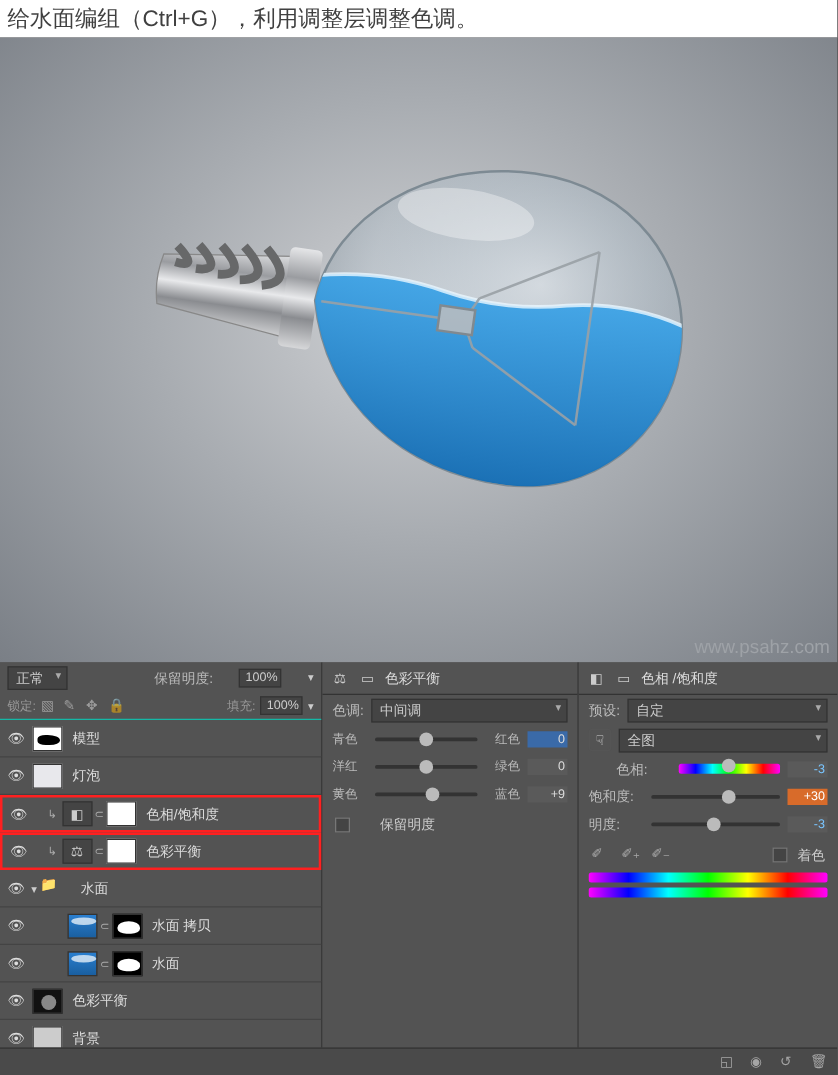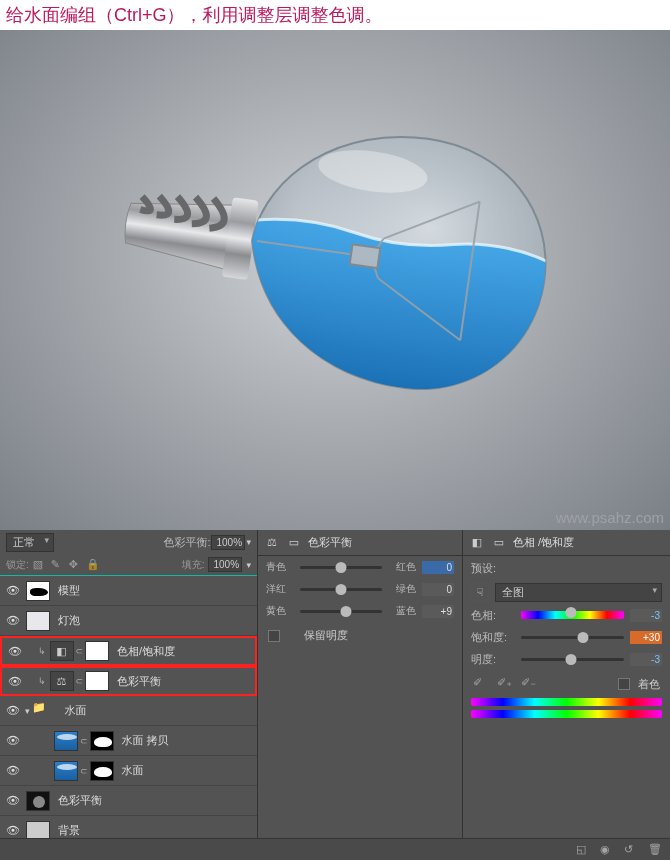--- a/index.html
+++ b/index.html
@@ -1,34 +1,34 @@
 <!DOCTYPE html>
 <html><head>
 <meta charset="utf-8">
 <style>
 * { box-sizing: border-box; margin: 0; padding: 0; font-family: "Microsoft YaHei", sans-serif; }
 body { width: 670px; height: 860px; background: #535353; overflow: hidden; }
 
-.instruction { background: #fff; padding: 3px 6px; font-size: 18px; color: #be185d; }
+.instruction { background: #fff; padding: 3px 6px; font-size: 18px; color: #404040; }
 
 .canvas { width: 670px; height: 500px; background: radial-gradient(ellipse at 50% 45%, #d0d2d5 0%, #a8acb1 45%, #7a7f86 100%); position: relative; }
 .bulb { position: absolute; left: 120px; top: 80px; }
 .watermark { position: absolute; right: 6px; bottom: 4px; font-size: 15px; color: #9ea2a7; }
 
 .panels { display: flex; background: #535353; height: 330px; font-size: 11px; color: #ccc; }
 .panel { background: #535353; }
 .panel-left { width: 258px; border-right: 1px solid #333; }
 .panel-mid { width: 205px; border-right: 1px solid #333; }
 .panel-right { flex: 1; }
 
 .panel-header { display: flex; align-items: center; padding: 4px 6px; border-bottom: 1px solid #333; gap: 6px; height: 26px; }
 .panel-header .icon { width: 16px; height: 14px; display: inline-flex; align-items: center; justify-content: center; }
 .panel-title { color: #ddd; }
 
-.blend-row { display: flex; align-items: center; padding: 4px 6px; gap: 1px; height: 24px; justify-content: center; }
+.blend-row { display: flex; align-items: center; padding: 4px 6px; gap: 21px; height: 24px; justify-content: center; }
 .select { background: #444; border: 1px solid #333; padding: 1px 18px 1px 6px; font-size: 11px; color: #ccc; position: relative; display: inline-block; }
 .select::after { content: "▾"; position: absolute; right: 4px; font-size: 9px; color: #aaa; }
 .field-label { color: #bbb; }
 .num-field { background: #444; border: 1px solid #333; padding: 1px 4px; font-size: 10px; color: #ccc; width: 34px; display: inline-block; text-align: right; }
 .lock-row { display: flex; align-items: center; padding: 3px 6px; gap: 4px; border-bottom: 1px solid #14b8a6; height: 22px; }
 .lock-label { color: #999; font-size: 10px; }
 .mini-icon { width: 14px; height: 14px; opacity: .6; }
 
 .layer-list { }
 .layer-row { display: flex; align-items: center; height: 30px; border-bottom: 1px solid #444; padding: 0 4px; }
@@ -143,21 +143,21 @@
   </div>
   <div class="watermark">www.psahz.com</div>
 </div>
 
 <div class="panels" style="position:relative;">
 
   <div class="panel panel-left">
     <div class="blend-row">
       <span class="select">正常</span>
       <span style="flex:1"></span>
-      <span class="field-label">色彩平衡:</span>
+      <span class="field-label">保留明度:</span>
       <span class="num-field">100%</span>
       <span style="font-size:9px;">▾</span>
     </div>
     <div class="lock-row">
       <span class="lock-label">锁定:</span>
       <span class="mini-icon">▧</span>
       <span class="mini-icon">✎</span>
       <span class="mini-icon">✥</span>
       <span class="mini-icon">🔒</span>
       <span style="flex:1"></span>
@@ -256,20 +256,24 @@
 
     </div>
   </div>
 
   <div class="panel panel-mid">
     <div class="panel-header">
       <span class="icon">⚖</span>
       <span class="icon">▭</span>
       <span class="panel-title">色彩平衡</span>
     </div>
+    <div class="field-row">
+      <span class="field-label">色调:</span>
+      <span class="select wide-select">中间调</span>
+    </div>
     <div class="slider-row">
       <span class="slider-label-l">青色</span>
       <div class="slider-track">
           <div class="slider-handle" style="left:50%"></div>
         </div>
       <span class="slider-label-r">红色</span>
       <span class="num-r" style="background:#3a6aa8;">0</span>
     </div>
     <div class="slider-row">
       <span class="slider-label-l">洋红</span>
@@ -294,27 +298,28 @@
   </div>
 
   <div class="panel panel-right">
     <div class="panel-header">
       <span class="icon">◧</span>
       <span class="icon">▭</span>
       <span class="panel-title">色相 /饱和度</span>
     </div>
     <div class="field-row">
       <span class="field-label">预设:</span>
+      <span class="select wide-select">自定</span>
     </div>
     <div class="field-row">
       <span class="hand-icon">☟</span>
       <span class="select wide-select">全图</span>
     </div>
     <div class="slider-row">
-      <span class="field-label" style="width:44px;">色相:</span>
+      <span class="field-label" style="width:44px;margin-left:22px;">色相:</span>
       <div class="slider-track" style="background:linear-gradient(90deg,#f0f,#00f,#0ff,#0f0,#ff0,#f00,#f0f);height:8px;">
           <div class="slider-handle" style="left:49%"></div>
         </div>
       <span class="num-r neg">-3</span>
     </div>
     <div class="slider-row">
       <span class="field-label" style="width:44px;">饱和度:</span>
       <div class="slider-track">
           <div class="slider-handle" style="left:60%"></div>
         </div>

